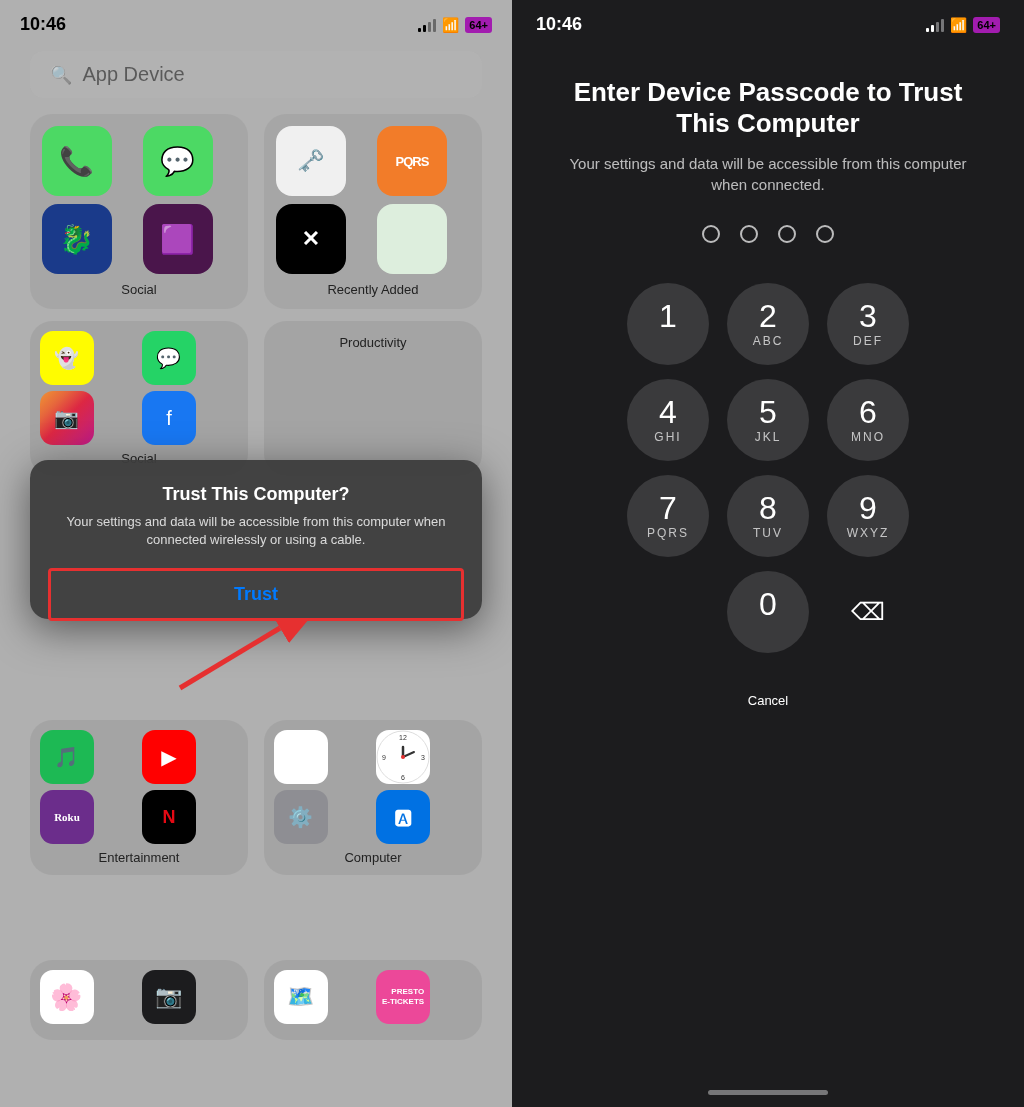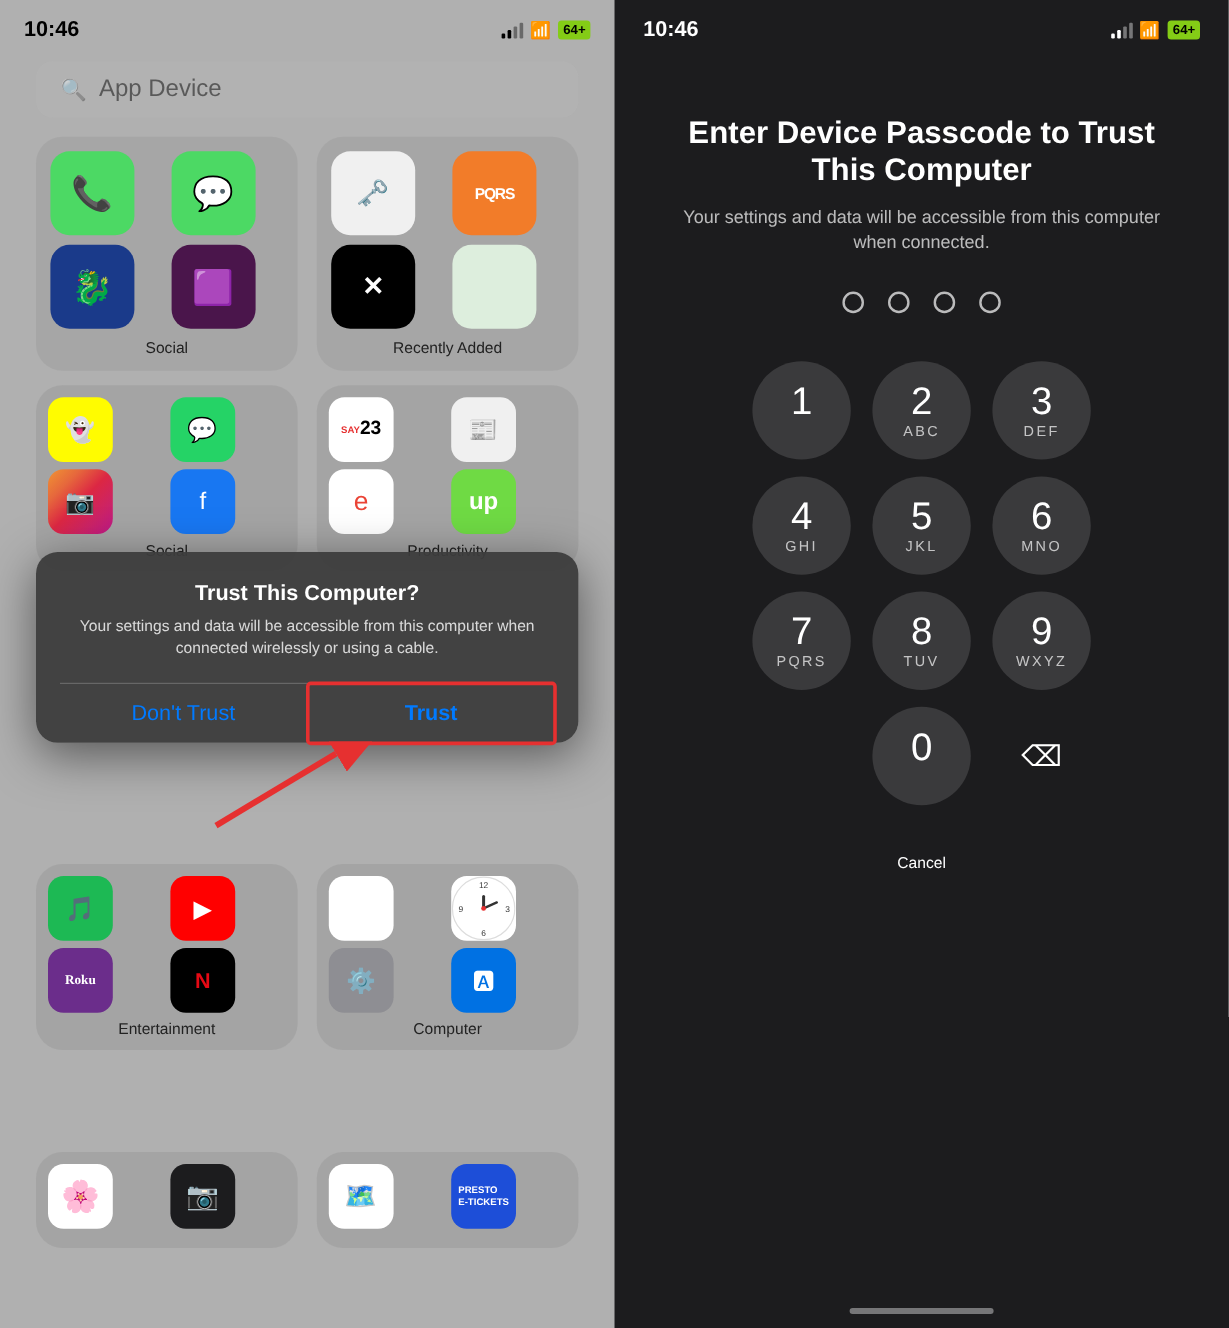--- a/index.html
+++ b/index.html
@@ -172,21 +172,21 @@
     }
     .right-status-icons {
       display: flex;
       align-items: center;
       gap: 6px;
       font-size: 13px;
       color: #fff;
     }
 
     .passcode-header {
-      margin-top: 52px;
+      margin-top: 34px;
       text-align: center;
       padding: 0 40px;
     }
     .passcode-title {
       font-size: 26px;
       font-weight: 600;
       color: #fff;
       margin-bottom: 14px;
       line-height: 1.2;
     }
@@ -261,21 +261,21 @@
       width: 120px;
       height: 5px;
       background: rgba(255,255,255,0.4);
       border-radius: 3px;
     }
 
     
     .battery-icon {
       display: inline-flex;
       align-items: center;
-      background: #84cc16;
+      background: #a21caf;
       border-radius: 3px;
       padding: 2px 4px;
       font-size: 11px;
       font-weight: 700;
       color: #000;
     }
 
     
     .signal-bars {
       display: flex;
@@ -384,38 +384,28 @@
     <div class="folder-small">
       <div class="folder-apps-2x2">
         <div class="app-icon-sm" style="background:#fffc00; color:#000;">👻</div>
         <div class="app-icon-sm" style="background:#25d366;">💬</div>
         <div class="app-icon-sm" style="background:linear-gradient(135deg,#f09433,#e6683c,#dc2743,#cc2366,#bc1888);">📷</div>
         <div class="app-icon-sm" style="background:#1877f2;">f</div>
       </div>
       <div class="folder-label">Social</div>
     </div>
     <div class="folder-small">
-      <div class="folder-apps-2x2">
-        <div class="app-icon-sm" style="background:#fff; color:#e63030; font-size:13px; font-weight:600; padding:2px;">
-          <span style="display:block; font-size:8px; color:#e63030;">SAY</span>
-          <span style="font-size:16px; color:#000;">23</span>
-        </div>
-        <div class="app-icon-sm" style="background:#f0f0f0;">📰</div>
-        <div class="app-icon-sm" style="background:#fff; color:#ea4335; font-size:22px;">e</div>
-        <div class="app-icon-sm" style="background:#6fda44; color:#fff; font-weight:700;">up</div>
-      </div>
       <div class="folder-label">Productivity</div>
     </div>
   </div>
 
   <div class="trust-dialog">
     <div class="trust-title">Trust This Computer?</div>
     <div class="trust-body">Your settings and data will be accessible from this computer when connected wirelessly or using a cable.</div>
     <div class="trust-buttons">
-      <div class="trust-btn trust-btn-dont">Don't Trust</div>
       <div class="trust-btn trust-btn-trust">
         <span>Trust</span>
         <div class="trust-highlight"></div>
       </div>
     </div>
   </div>
 
   <div style="position:absolute; top:618px; left:170px; z-index:30; pointer-events:none;">
     <svg width="140" height="80" viewBox="0 0 140 80">
 
@@ -471,21 +461,21 @@
   <div class="app-row-2" style="position:absolute; top:960px; left:30px; right:30px;">
     <div class="folder-small">
       <div class="folder-apps-2x2">
         <div class="app-icon-sm" style="background:#fff; border-radius:13px; font-size:26px;">🌸</div>
         <div class="app-icon-sm" style="background:#1c1c1e; border-radius:13px; font-size:22px;">📷</div>
       </div>
     </div>
     <div class="folder-small">
       <div class="folder-apps-2x2">
         <div class="app-icon-sm" style="background:#fff; border-radius:13px; font-size:22px;">🗺️</div>
-        <div class="app-icon-sm" style="background:#1d4ed8; border-radius:13px; font-size:8px; font-weight:700; color:#fff; text-align:left; padding:2px; line-height:1.2;">PRESTO<br>E-TICKETS</div>
+        <div class="app-icon-sm" style="background:#ec4899; border-radius:13px; font-size:8px; font-weight:700; color:#fff; text-align:right; padding:2px; line-height:1.2;">PRESTO<br>E-TICKETS</div>
       </div>
     </div>
   </div>
 </div>
 
 <div class="right-panel">
 
   <div class="right-status-bar">
     <span class="right-time">10:46</span>
     <div class="right-status-icons">

